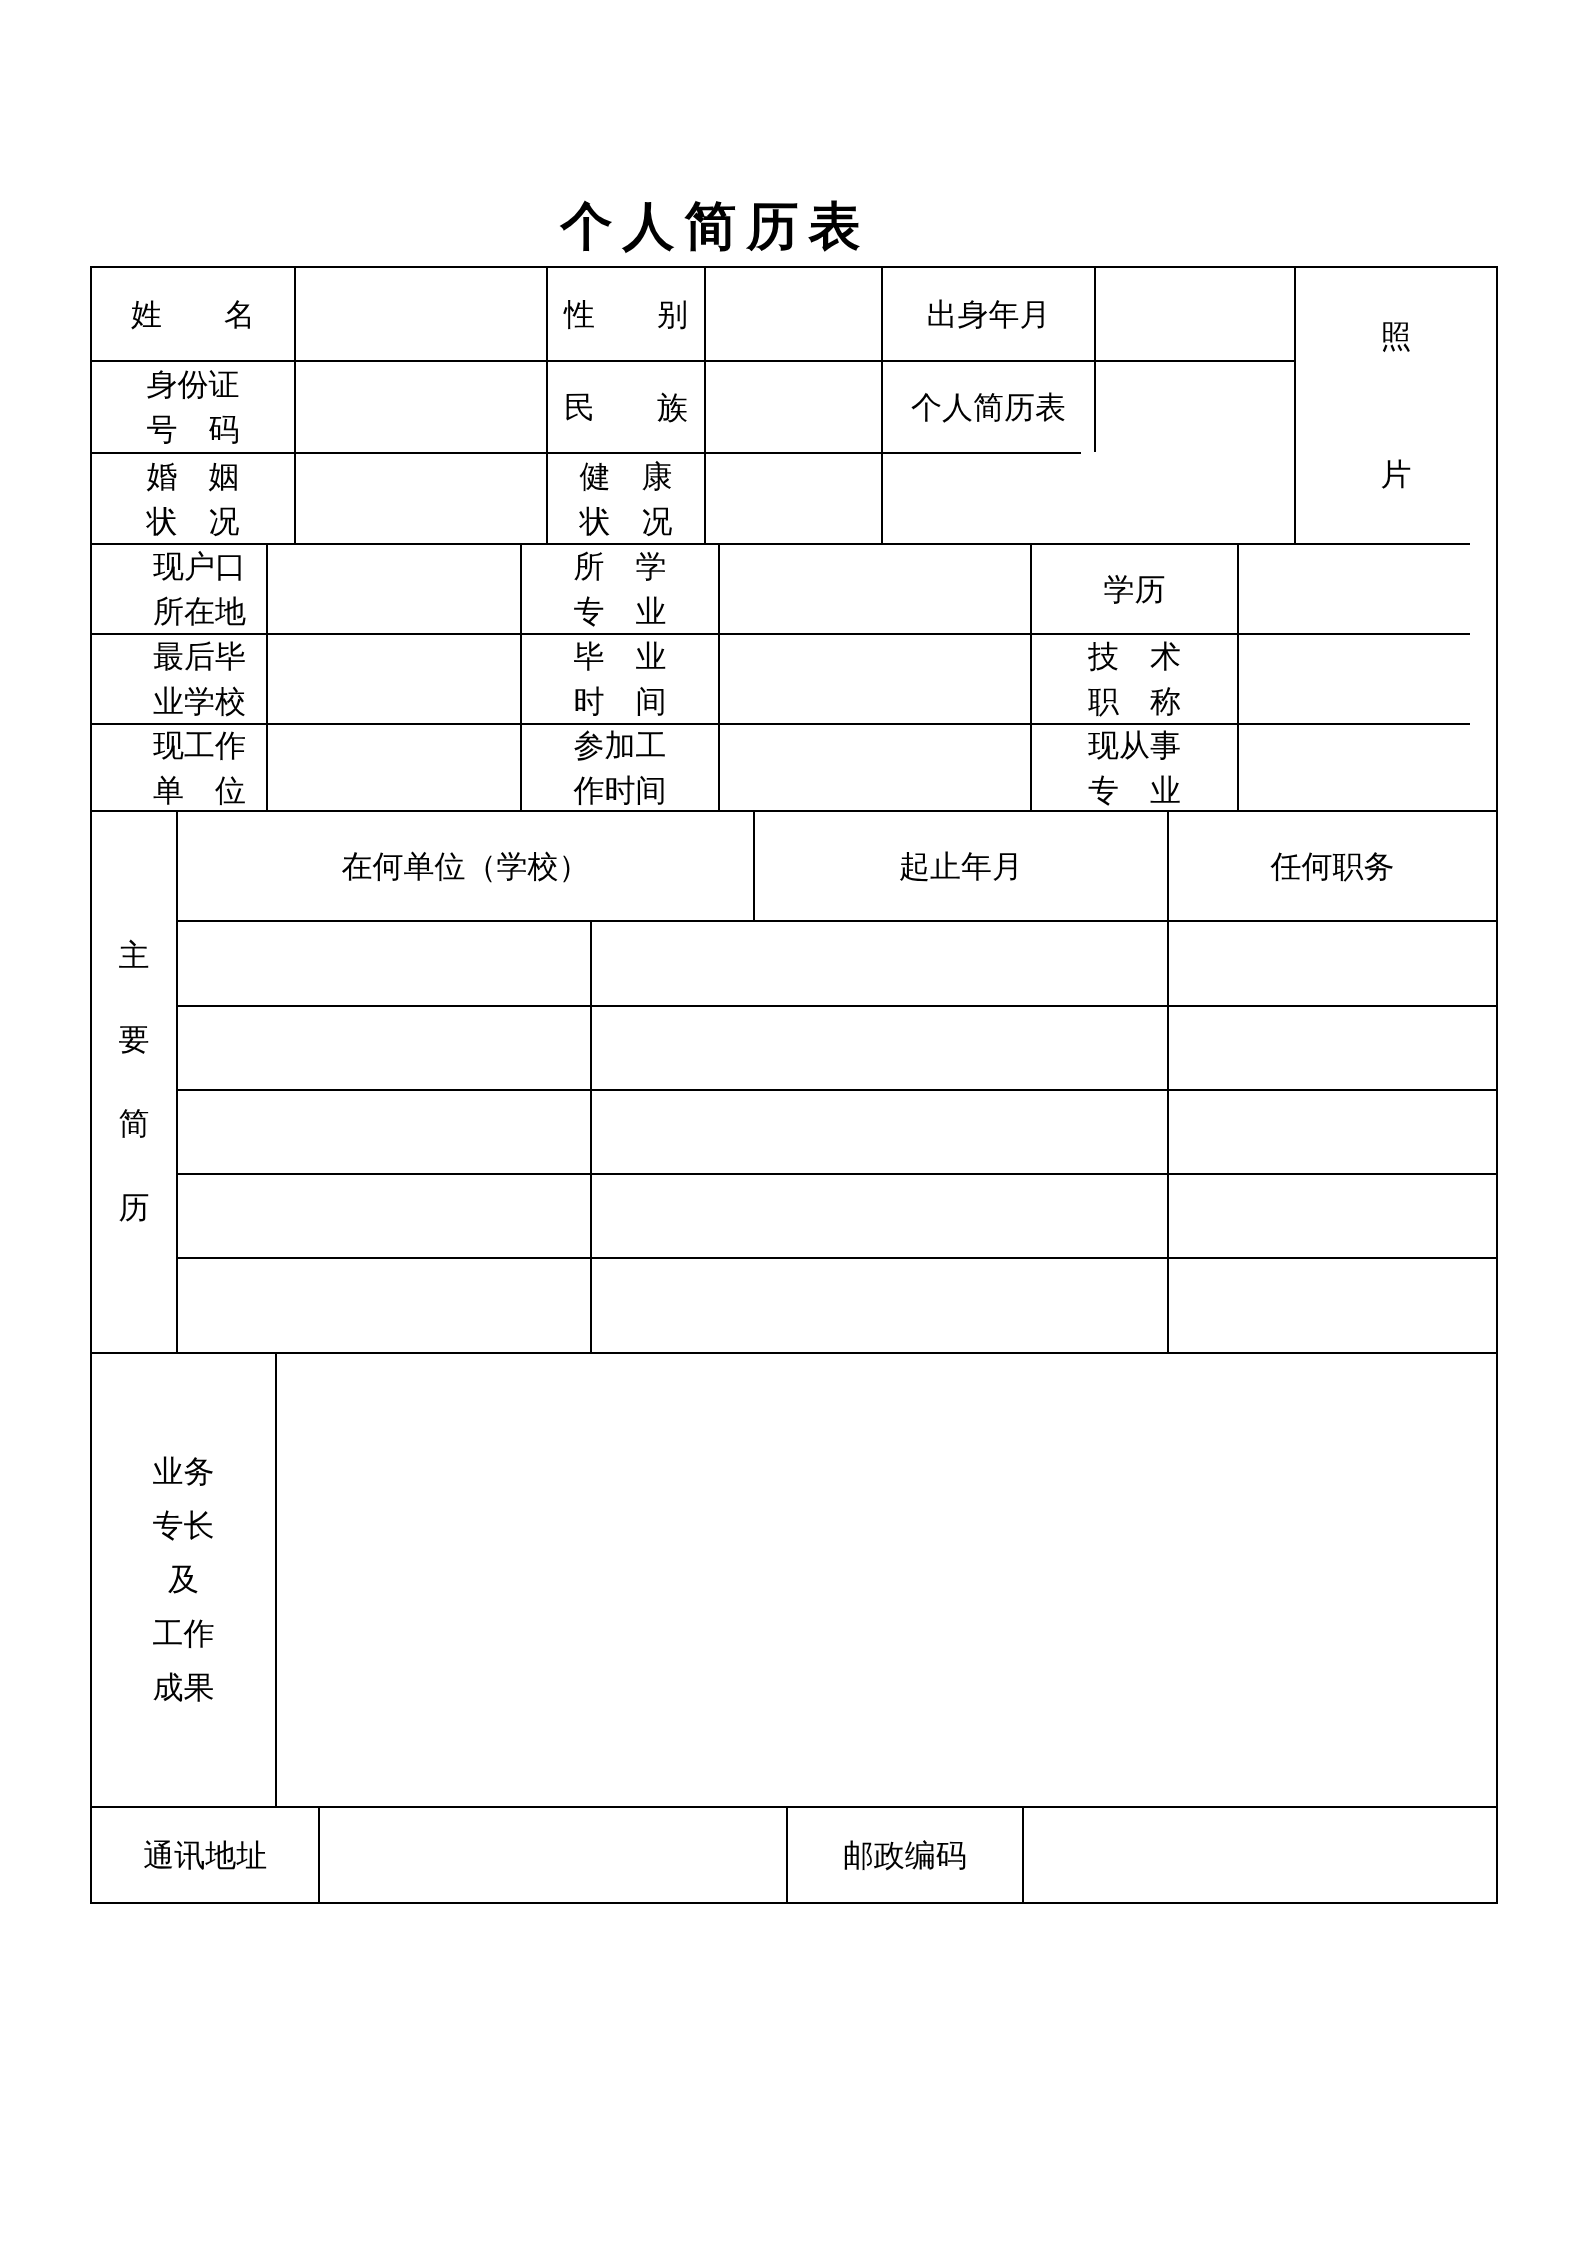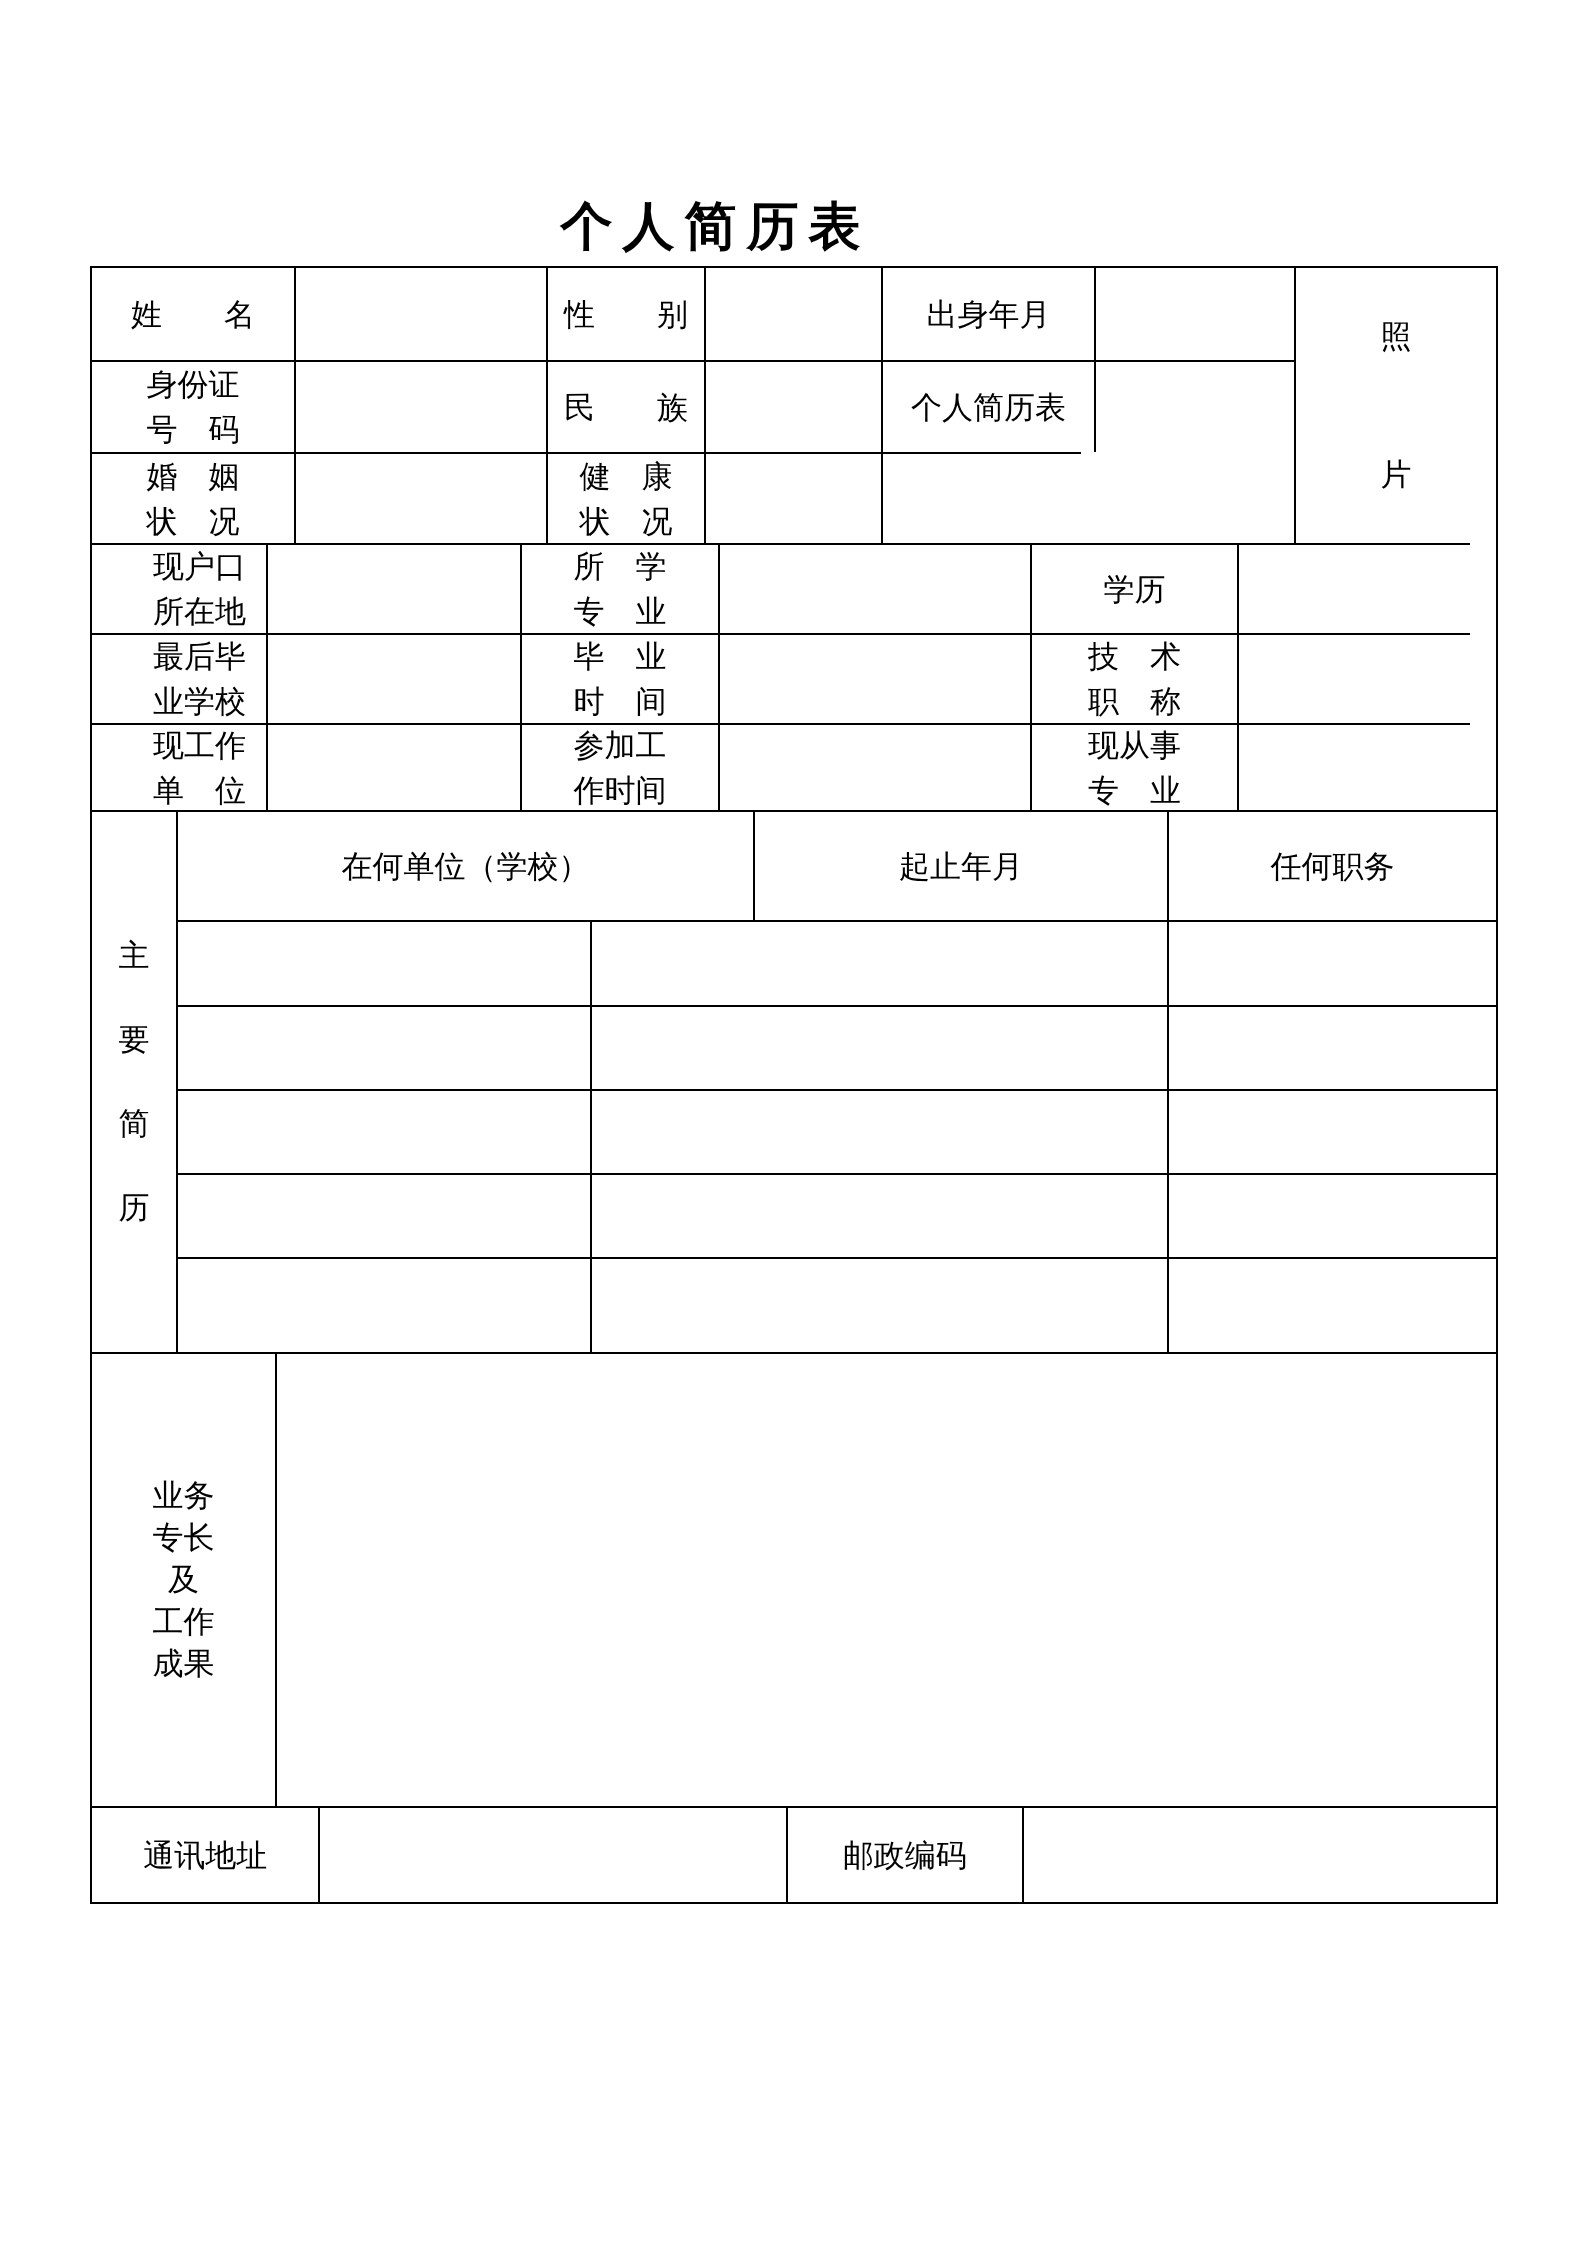--- a/index.html
+++ b/index.html
@@ -41,21 +41,21 @@
   .cb4{width:312px;} .cb5{width:207px;} .cb6{width:233px;}
   .rb1{height:90px;} .rb2{height:90px;} .rb3{height:87px;}
   
   .c-side{width:86px;height:542px;line-height:84px;}
   .c-right{width:1320px;}
   .cc1{width:414px;} .cc2{width:577px;} .cc3{width:329px;}
   .rch{height:110px;}
   .rc1{height:85px;} .rc2{height:84px;} .rc3{height:84px;}
   .rc4{height:84px;} .rc5{height:95px;}
   
-  .d-side{width:185px;height:454px;line-height:42px;}
+  .d-side{width:185px;height:454px;line-height:54px;}
   .d-content{width:1221px;height:454px;}
   
   .ce1{width:232px;} .ce2{width:475px;} .ce3{width:240px;} .ce4{width:482px;}
   .re1{height:96px;} .re2{height:88px;}
 </style>
 </head>
 <body>
 
 <div class="doc-title">个人简历表</div>
 

